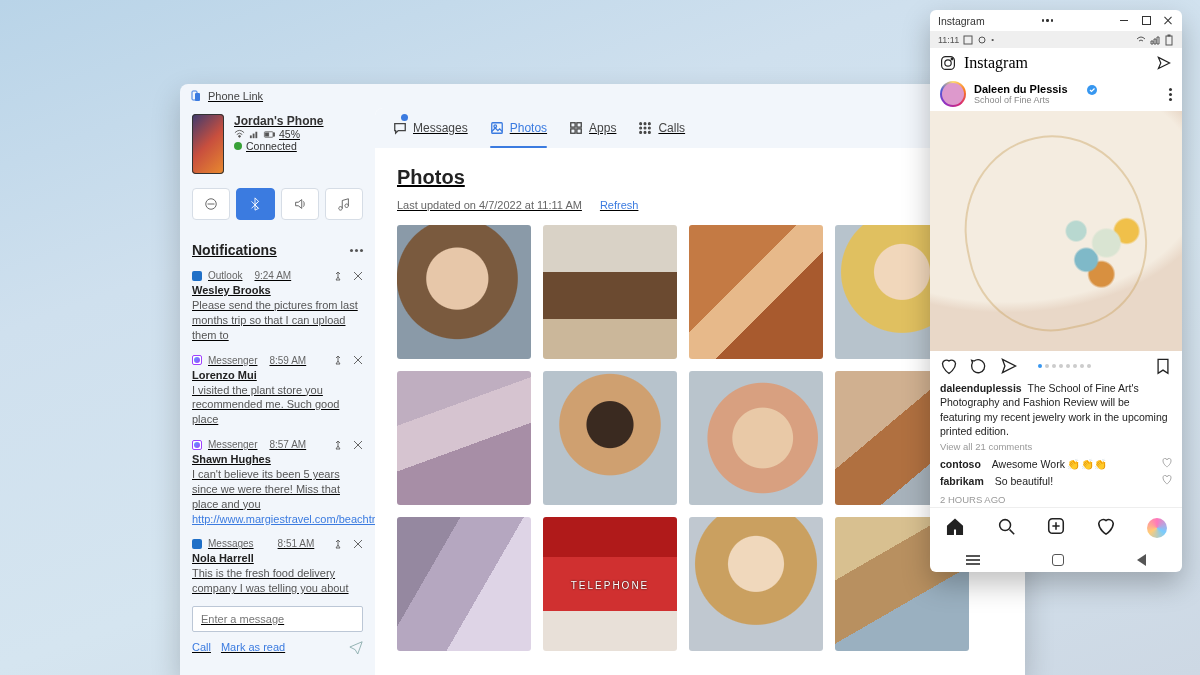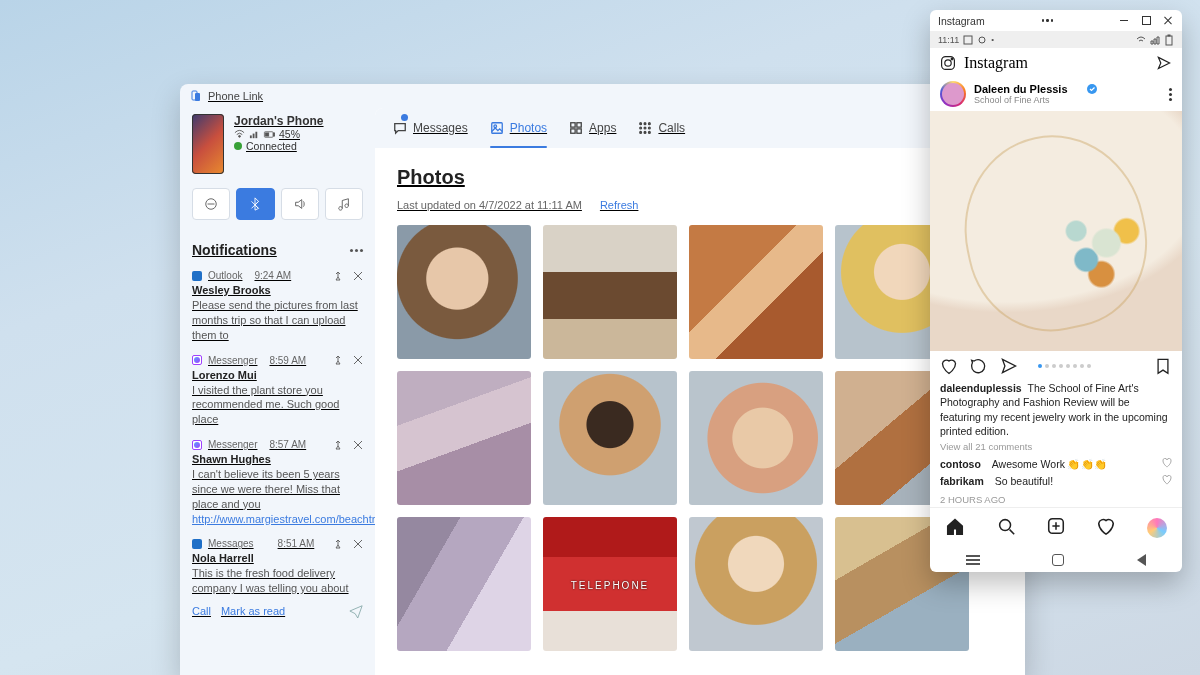--- a/index.html
+++ b/index.html
@@ -110,21 +110,21 @@
   .ig-status svg{width:10px;height:10px;stroke:#555;fill:none;}
 
   .ig-head{ height:30px; display:flex; align-items:center; padding:0 10px; gap:8px;}
   .ig-head .cam{width:16px;height:16px;}
   .ig-logo{ font-family: "Brush Script MT","Segoe Script",cursive; font-size:16px; }
   .ig-head .send{ margin-left:auto; width:16px; height:16px; cursor:pointer;}
 
   .ig-user{ height:36px; display:flex; align-items:center; padding:0 10px; gap:8px; }
   .ig-avatar{ width:26px; height:26px; border-radius:50%; background:conic-gradient(from 0deg,#feda75,#fa7e1e,#d62976,#962fbf,#4f5bd5,#feda75); padding:2px;}
   .ig-avatar>div{ width:100%; height:100%; border-radius:50%; background:#d9c; }
-  .ig-user .name{ font-size:11px; font-weight:600; display:flex; align-items:center; gap:19px;}
+  .ig-user .name{ font-size:11px; font-weight:600; display:flex; align-items:flex-end; gap:19px;}
   .ig-user .verify{ width:10px;height:10px; display:inline-block;}
   .ig-user .sub{ font-size:9px; color:#888;}
   .ig-user .menu{ margin-left:auto; display:flex; flex-direction:column; gap:2px; cursor:pointer;}
   .ig-user .menu span{width:3px;height:3px;border-radius:50%;background:#333;}
 
   .ig-photo{ height:250px; background:
     radial-gradient(circle at 70% 55%, #d9e4d2 0 6%, transparent 7%),
     radial-gradient(circle at 62% 62%, #7fb9c8 0 5%, transparent 6%),
     radial-gradient(circle at 78% 50%, #f0c04a 0 5%, transparent 6%),
     radial-gradient(circle at 68% 68%, #d89040 0 5%, transparent 6%),
@@ -314,20 +314,21 @@
           <span class="close">
               <svg viewBox="0 0 10 10">
                 <path d="M1 1l8 8M9 1l-8 8"></path>
               </svg>
             </span>
         </div>
         <div class="from">Nola Harrell</div>
         <div class="body">This is the fresh food delivery company I was telling you about</div>
       </div>
 
+      <input class="msg-input" placeholder="Enter a message" style="">
       <div class="side-links">
         <a>Call</a>
         <a>Mark as read</a>
         <span class="send">
             <svg viewBox="0 0 16 16" fill="none">
               <path d="M1 8l14-6-5 14-3-5-6-3z"></path>
             </svg>
           </span>
       </div>
     </div>

